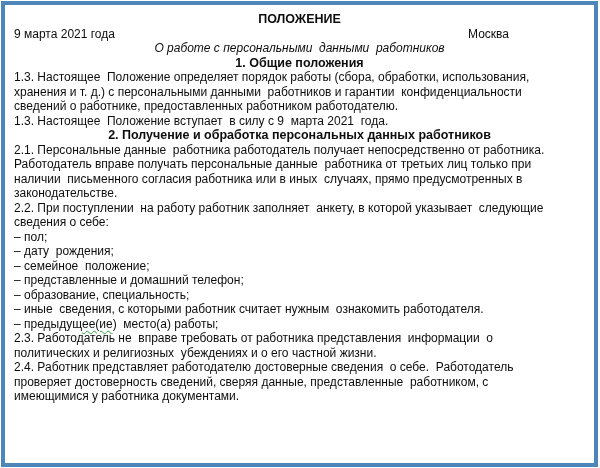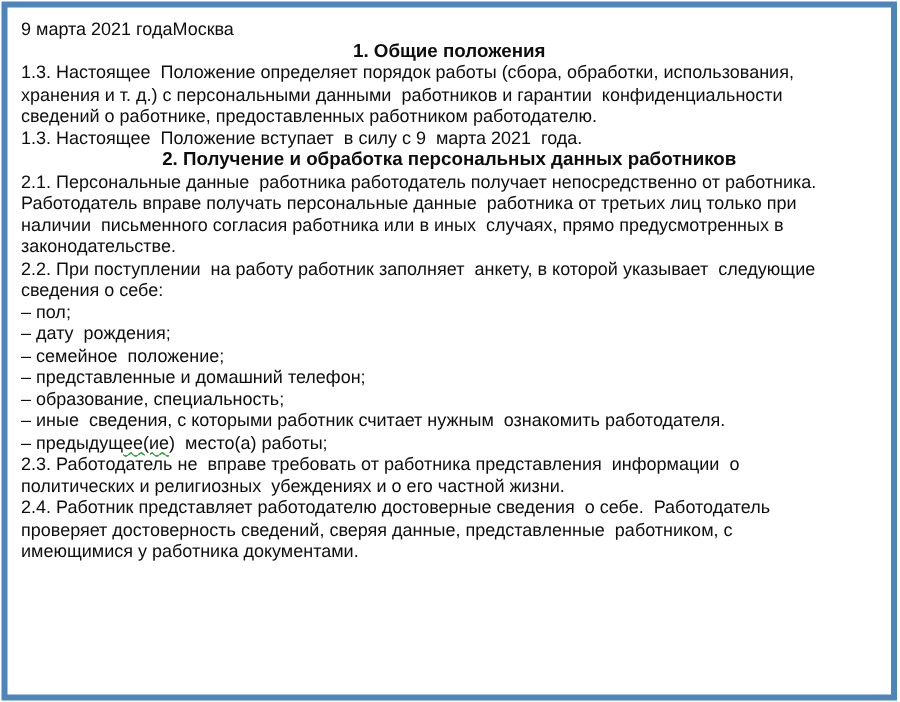--- a/index.html
+++ b/index.html
@@ -26,42 +26,44 @@
     padding: 7px 9px 6px 9px;
     font-size: 12px;
     line-height: 14.5px;
   }
   .line { min-height: 14.5px; }
   .title   { text-align: center; font-weight: bold; font-size: 12.5px; }
   .heading { text-align: center; font-weight: bold; font-size: 12.5px; }
   .subject { text-align: center; font-style: italic; white-space: pre-wrap; }
   .dateline {
     display: flex;
-    justify-content: flex-start;
+    justify-content: space-between;
   }
   .dateline .city { margin-right: 76px; }
   .para { white-space: pre-wrap; }
   .list-item { white-space: pre-wrap; }
   .squiggle {
     text-decoration: underline;
     text-decoration-style: wavy;
     text-decoration-color: #2ca03c;
     text-decoration-thickness: 1px;
     text-underline-offset: 2px;
   }
 </style>
 </head>
 <body>
 
 <div class="frame">
   <div class="page">
+    <div class="line title">ПОЛОЖЕНИЕ</div>
     <div class="line dateline">
       <span>9 марта 2021  года</span>
       <span class="city">Москва</span>
     </div>
+    <div class="line subject">О работе с персональными  данными  работников</div>
     <div id="blocks">
         <div class="line heading">1. Общие положения</div>
         <div class="line para">1.3. Настоящее  Положение определяет порядок работы (сбора, обработки, использования,
 хранения и т. д.) с персональными данными  работников и гарантии  конфиденциальности
 сведений о работнике, предоставленных работником работодателю.</div>
         <div class="line para">1.3. Настоящее  Положение вступает  в силу с 9  марта 2021  года.</div>
         <div class="line heading">2. Получение и обработка  персональных  данных  работников</div>
         <div class="line para">2.1. Персональные данные  работника работодатель получает непосредственно от работника.
 Работодатель вправе получать персональные данные  работника от третьих лиц только при
 наличии  письменного согласия работника или в иных  случаях, прямо предусмотренных в

